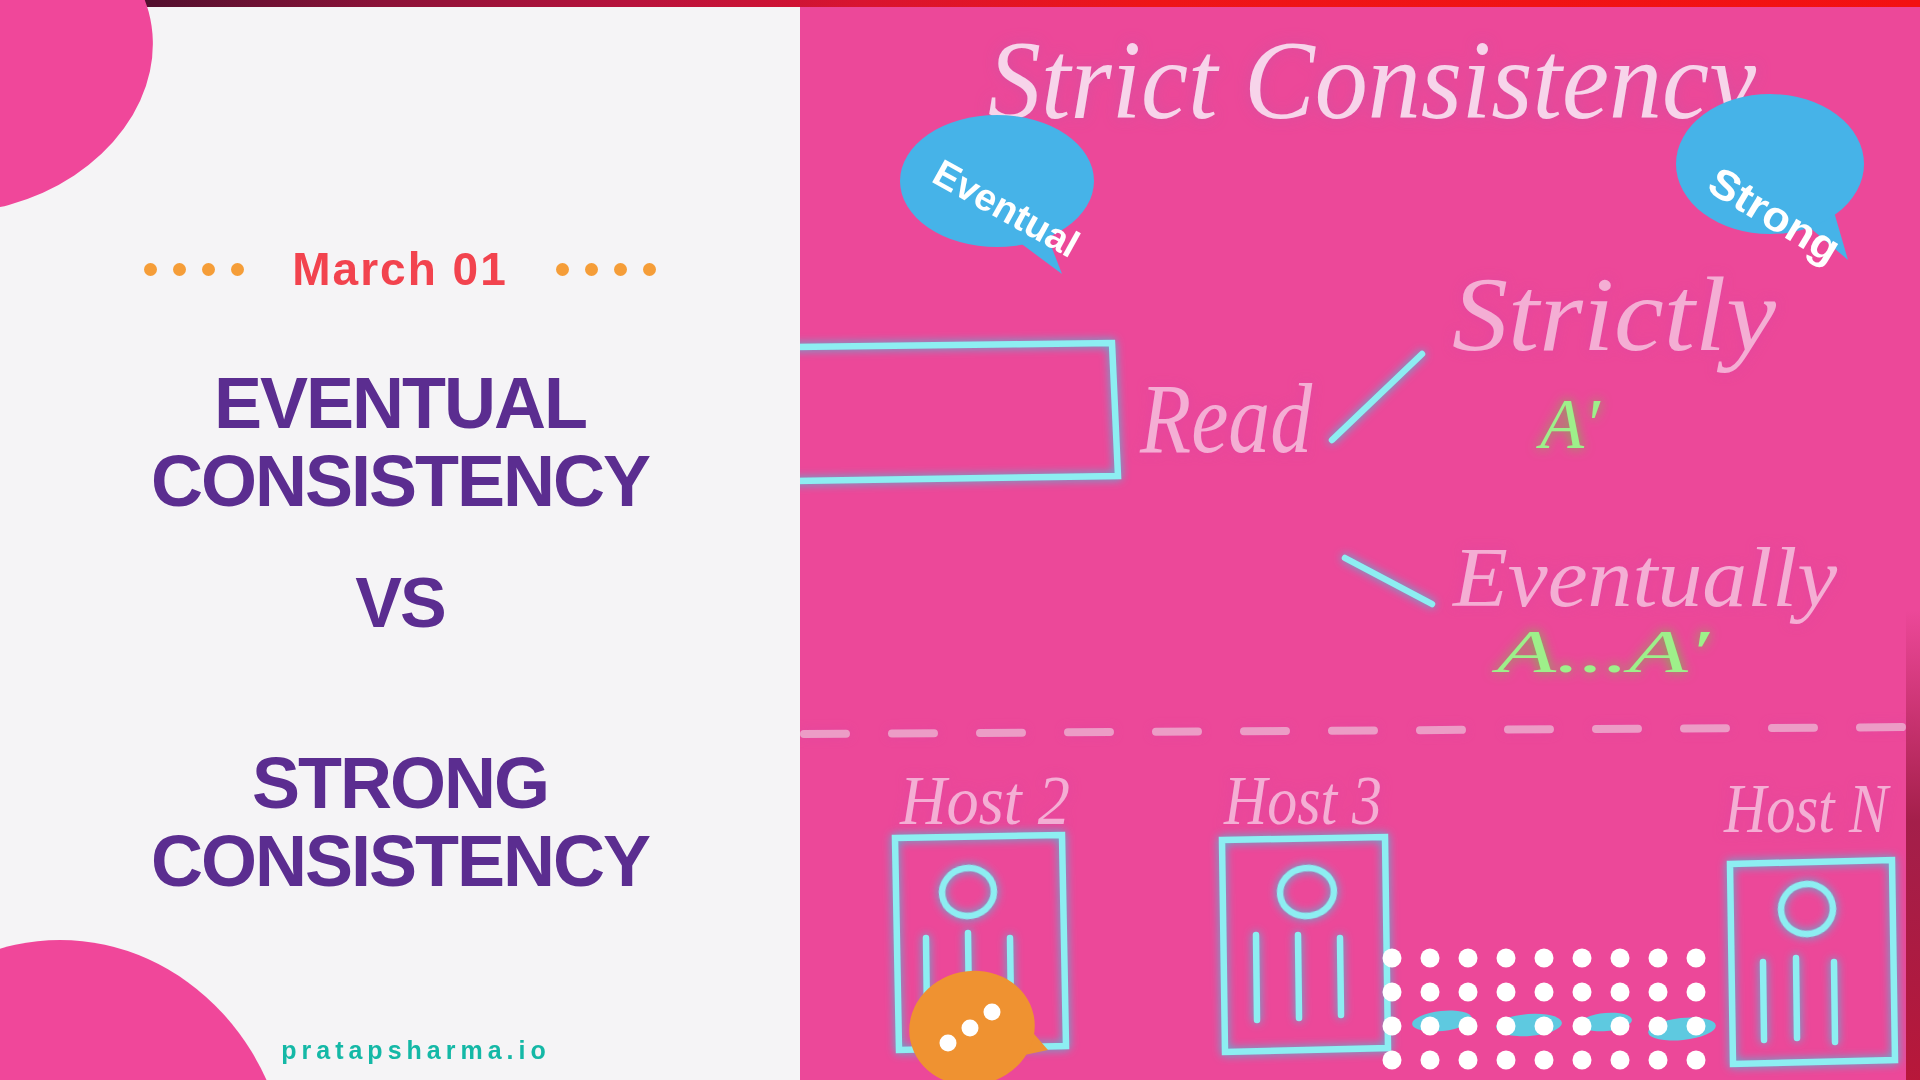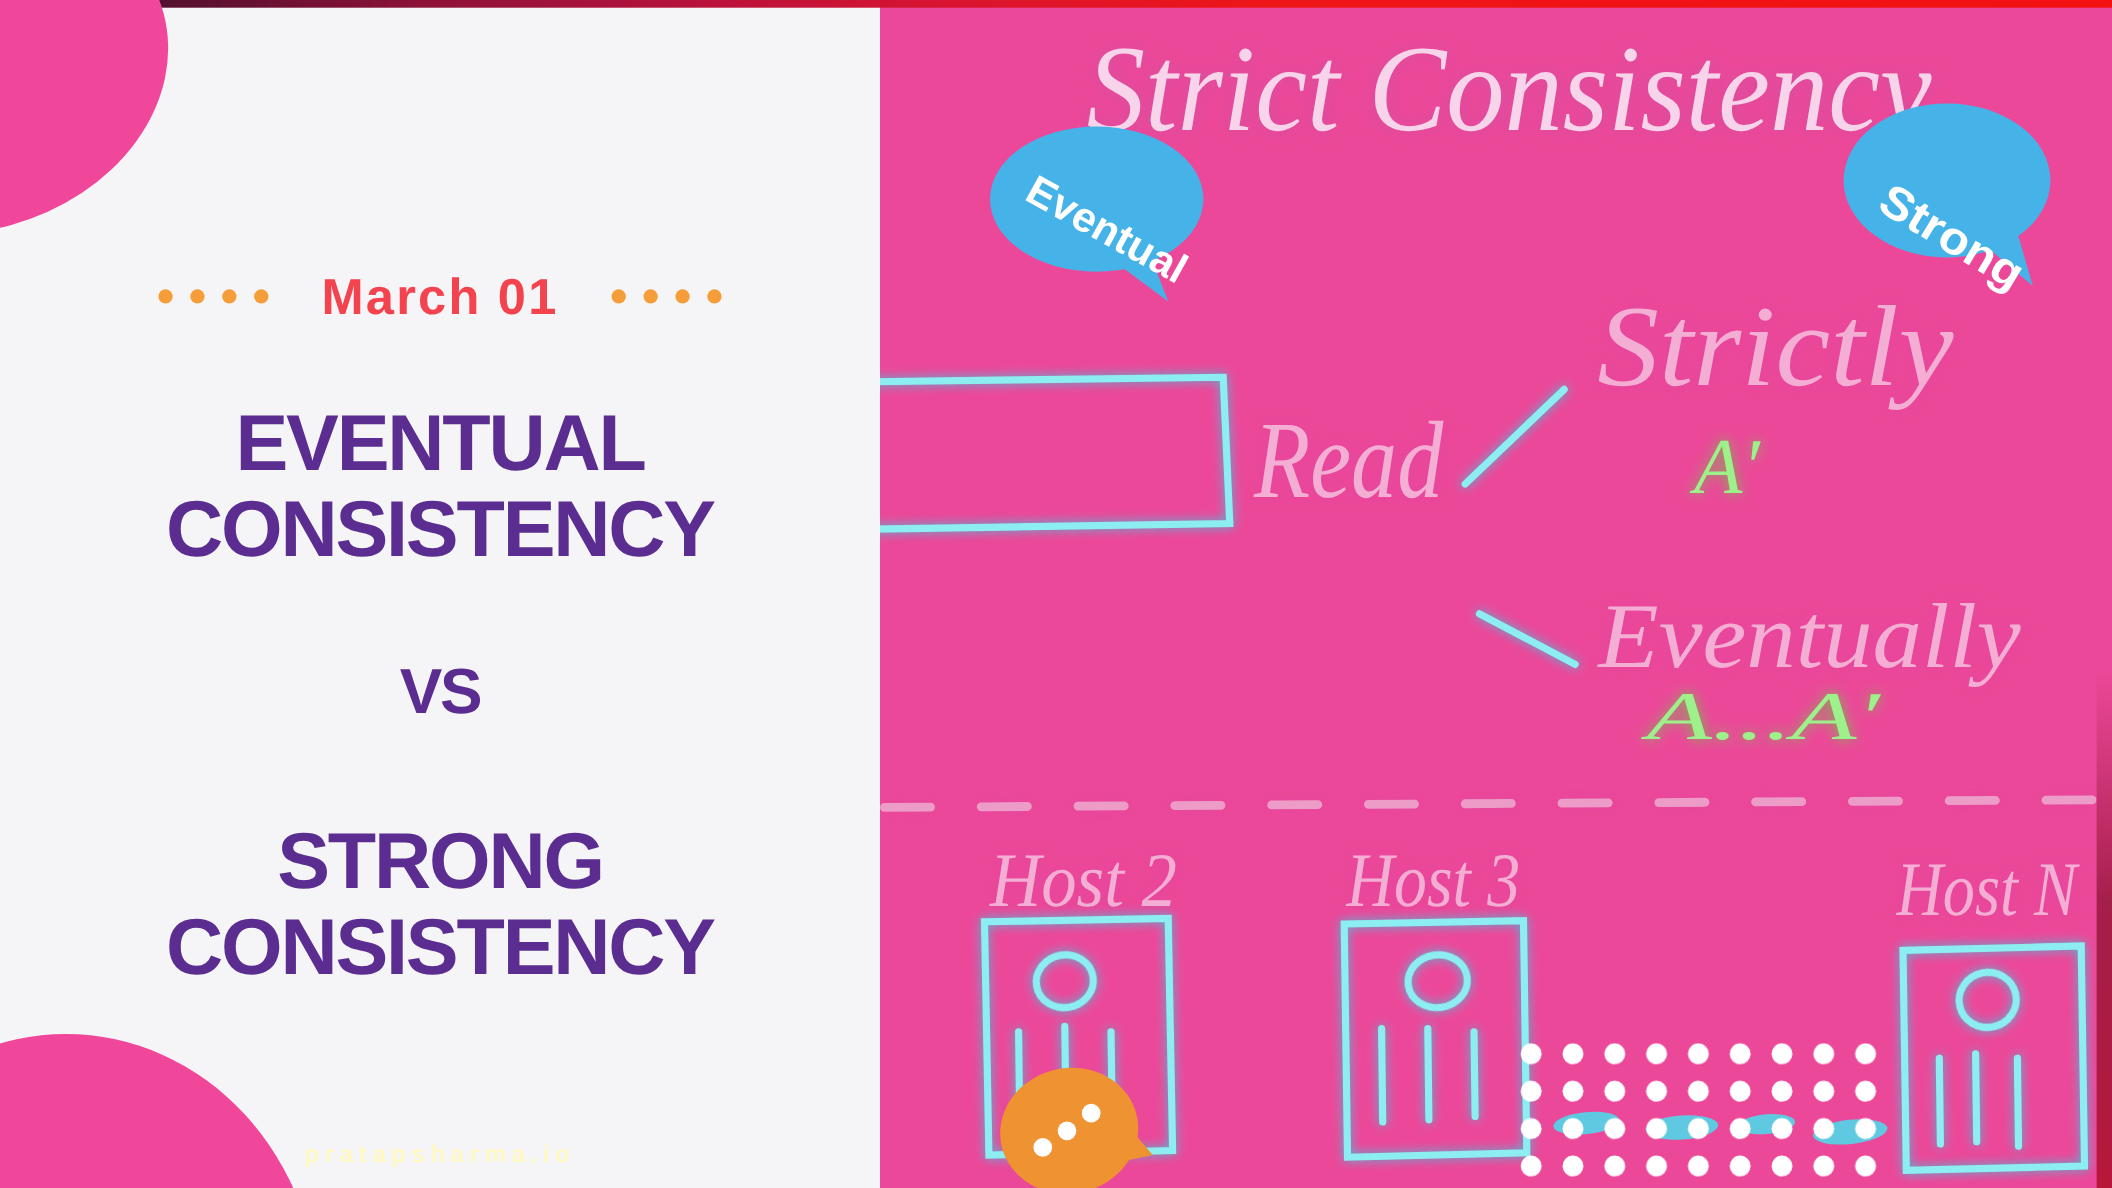--- a/index.html
+++ b/index.html
@@ -22,25 +22,25 @@
   .date-row{position:absolute;left:0;top:245px;width:800px;height:48px;
     display:flex;align-items:center;justify-content:center;}
   .dot-group{display:flex;gap:16px;}
   .dot{width:13px;height:13px;border-radius:50%;background:#f59d38;}
   .date-label{color:#f2434e;font-weight:bold;font-size:46px;letter-spacing:2px;
     margin:0 48px;white-space:nowrap;}
 
   .big-title{position:absolute;width:800px;text-align:center;color:#5b2d90;
     font-weight:bold;font-size:72px;line-height:78px;letter-spacing:-2px;}
   .title-top{top:364px;}
-  .versus{top:590px;font-size:58px;}
+  .versus{top:564px;font-size:70px;}
   .title-bottom{top:744px;}
 
   .website{position:absolute;top:1036px;width:800px;text-align:center;
-    color:#fef9c3;font-weight:bold;font-size:22px;letter-spacing:5px;}
+    color:#14b8a6;font-weight:bold;font-size:25px;letter-spacing:5px;margin-left:16px;}
 
   
   .right-panel{position:absolute;left:800px;top:0;width:1120px;height:1080px;
     background:#ec4899;z-index:2;}
   svg{position:absolute;left:0;top:0;}
 
   .hand{font-family:"Liberation Serif",serif;font-style:italic;}
   .txt-pink{fill:#f4aed4;filter:drop-shadow(0 0 6px rgba(226,70,160,.95));}
   .txt-heading{fill:#f7d4ea;filter:drop-shadow(0 0 7px rgba(212,79,160,.95));}
   .txt-green{fill:#9ef08a;filter:drop-shadow(0 0 6px rgba(94,214,60,.85));}

